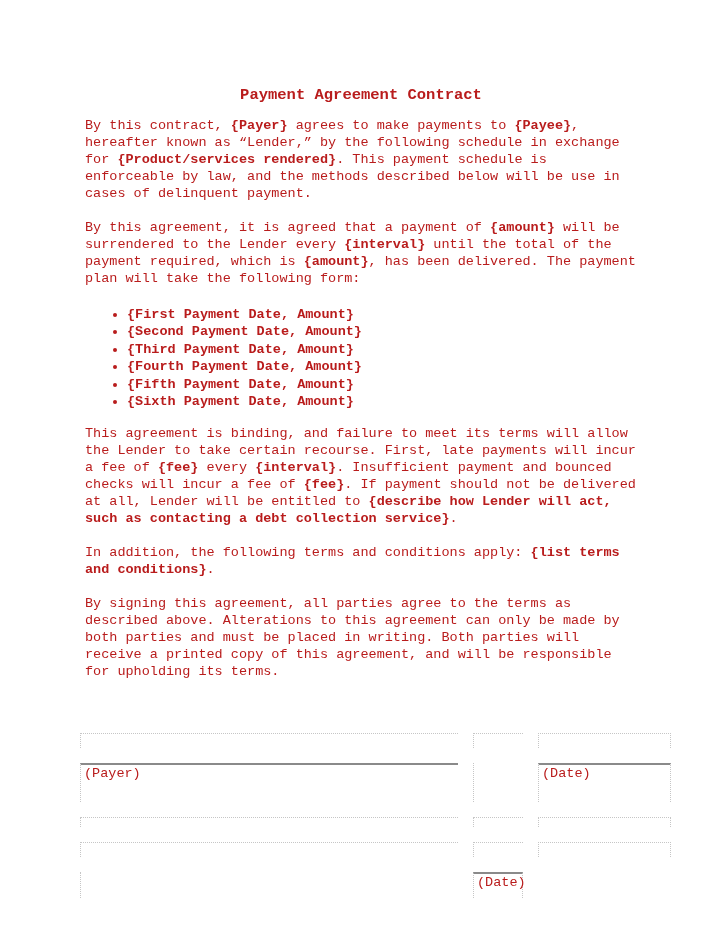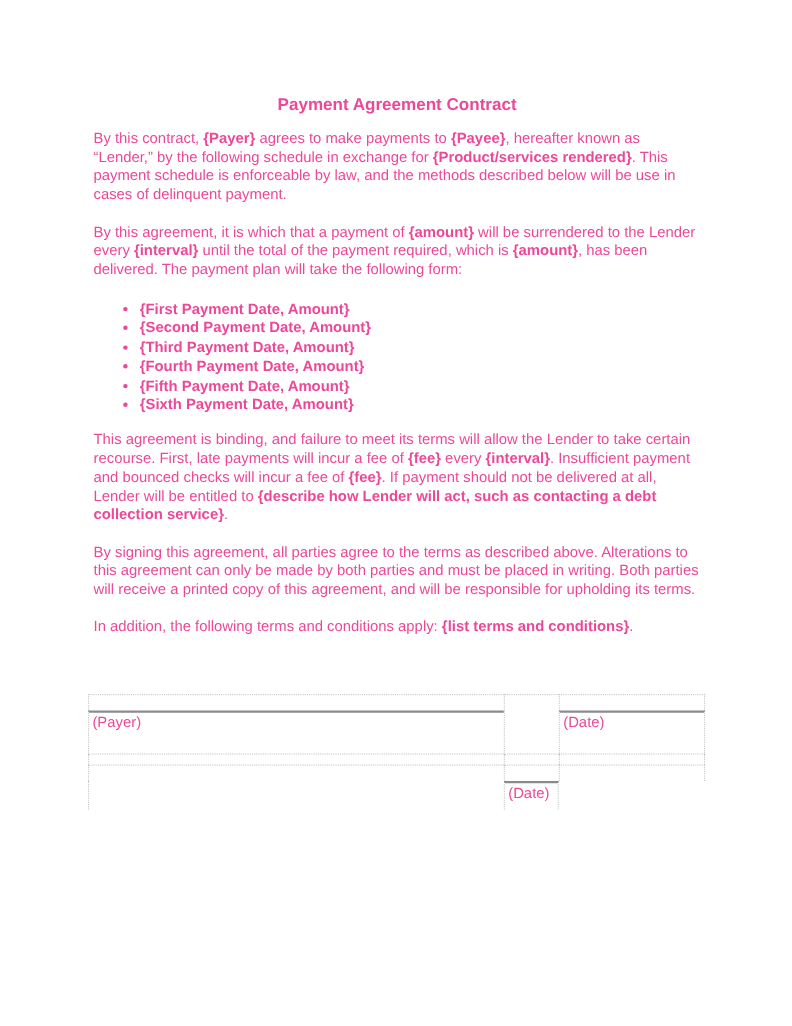--- a/index.html
+++ b/index.html
@@ -1,21 +1,21 @@
 <!DOCTYPE html>
 <html><head>
 <meta charset="utf-8">
 <style>
   html,body { margin:0; padding:0; background:#ffffff; }
   .page {
     position:relative;
     width:720px; height:902px;
     background:#ffffff;
-    color:#ec4899;
-    font-family:Liberation Sans, sans-serif;
+    color:#b91c1c;
+    font-family:Liberation Mono, monospace;
     font-size:13.5px;
     line-height:17px;
     box-sizing:border-box;
     padding:86px 83px 0 85px;
     overflow:hidden;
   }
   .doc-title {
     font-size:15.5px;
     line-height:19px;
     font-weight:bold;
@@ -34,20 +34,21 @@
   }
   b { font-weight:bold; }
 
   
   .sig-grid {
     display:grid;
     grid-template-columns:378px 50px 133px;
     grid-template-rows:15px 39px 10px 15px 26px;
     width:561px;
     margin:53px 0 0 -5px;
+    gap:15px;
   }
   .cell {
     box-sizing:border-box;
     border-left:1px dotted #c6c6c6;
   }
   .cell.last { border-right:1px dotted #c6c6c6; }
   .dot-top  { border-top:1px dotted #c6c6c6; }
   .sig-top  { border-top:2px solid #8a8a8a; }
   .sig-label {
     display:block;
@@ -58,32 +59,32 @@
 </style>
 </head>
 <body>
 
 <div class="page">
 
   <h1 class="doc-title">Payment Agreement Contract</h1>
 
   <div class="doc-body">
       <p><span>By this contract, </span><b>{Payer}</b><span> agrees to make payments to </span><b>{Payee}</b><span>, hereafter known as “Lender,” by the following schedule in exchange for </span><b>{Product/services rendered}</b><span>. This payment schedule is enforceable by law, and the methods described below will be use in cases of delinquent payment.</span></p>
-      <p><span>By this agreement, it is which that a payment of </span><b>{amount}</b><span> will be surrendered to the Lender every </span><b>{interval}</b><span> until the total of the payment required, which is </span><b>{amount}</b><span>, has been delivered. The payment plan will take the following form:</span></p>
+      <p><span>By this agreement, it is agreed that a payment of </span><b>{amount}</b><span> will be surrendered to the Lender every </span><b>{interval}</b><span> until the total of the payment required, which is </span><b>{amount}</b><span>, has been delivered. The payment plan will take the following form:</span></p>
       <ul>
         <li>{First Payment Date, Amount}</li>
         <li>{Second Payment Date, Amount}</li>
         <li>{Third Payment Date, Amount}</li>
         <li>{Fourth Payment Date, Amount}</li>
         <li>{Fifth Payment Date, Amount}</li>
         <li>{Sixth Payment Date, Amount}</li>
       </ul>
       <p><span>This agreement is binding, and failure to meet its terms will allow the Lender to take certain recourse. First, late payments will incur a fee of </span><b>{fee}</b><span> every </span><b>{interval}</b><span>. Insufficient payment and bounced checks will incur a fee of </span><b>{fee}</b><span>. If payment should not be delivered at all, Lender will be entitled to </span><b>{describe how Lender will act, such as contacting a debt collection service}</b><span>.</span></p>
+      <p><span>In addition, the following terms and conditions apply: </span><b>{list terms and conditions}</b><span>.</span></p>
       <p><span>By signing this agreement, all parties agree to the terms as described above. Alterations to this agreement can only be made by both parties and must be placed in writing. Both parties will receive a printed copy of this agreement, and will be responsible for upholding its terms.</span></p>
-      <p><span>In addition, the following terms and conditions apply: </span><b>{list terms and conditions}</b><span>.</span></p>
     </div>
 
   <div class="sig-grid">
 
     <div class="cell dot-top"></div>
     <div class="cell dot-top"></div>
     <div class="cell dot-top last"></div>
 
     <div class="cell sig-top">
       <span class="sig-label">(Payer)</span>

